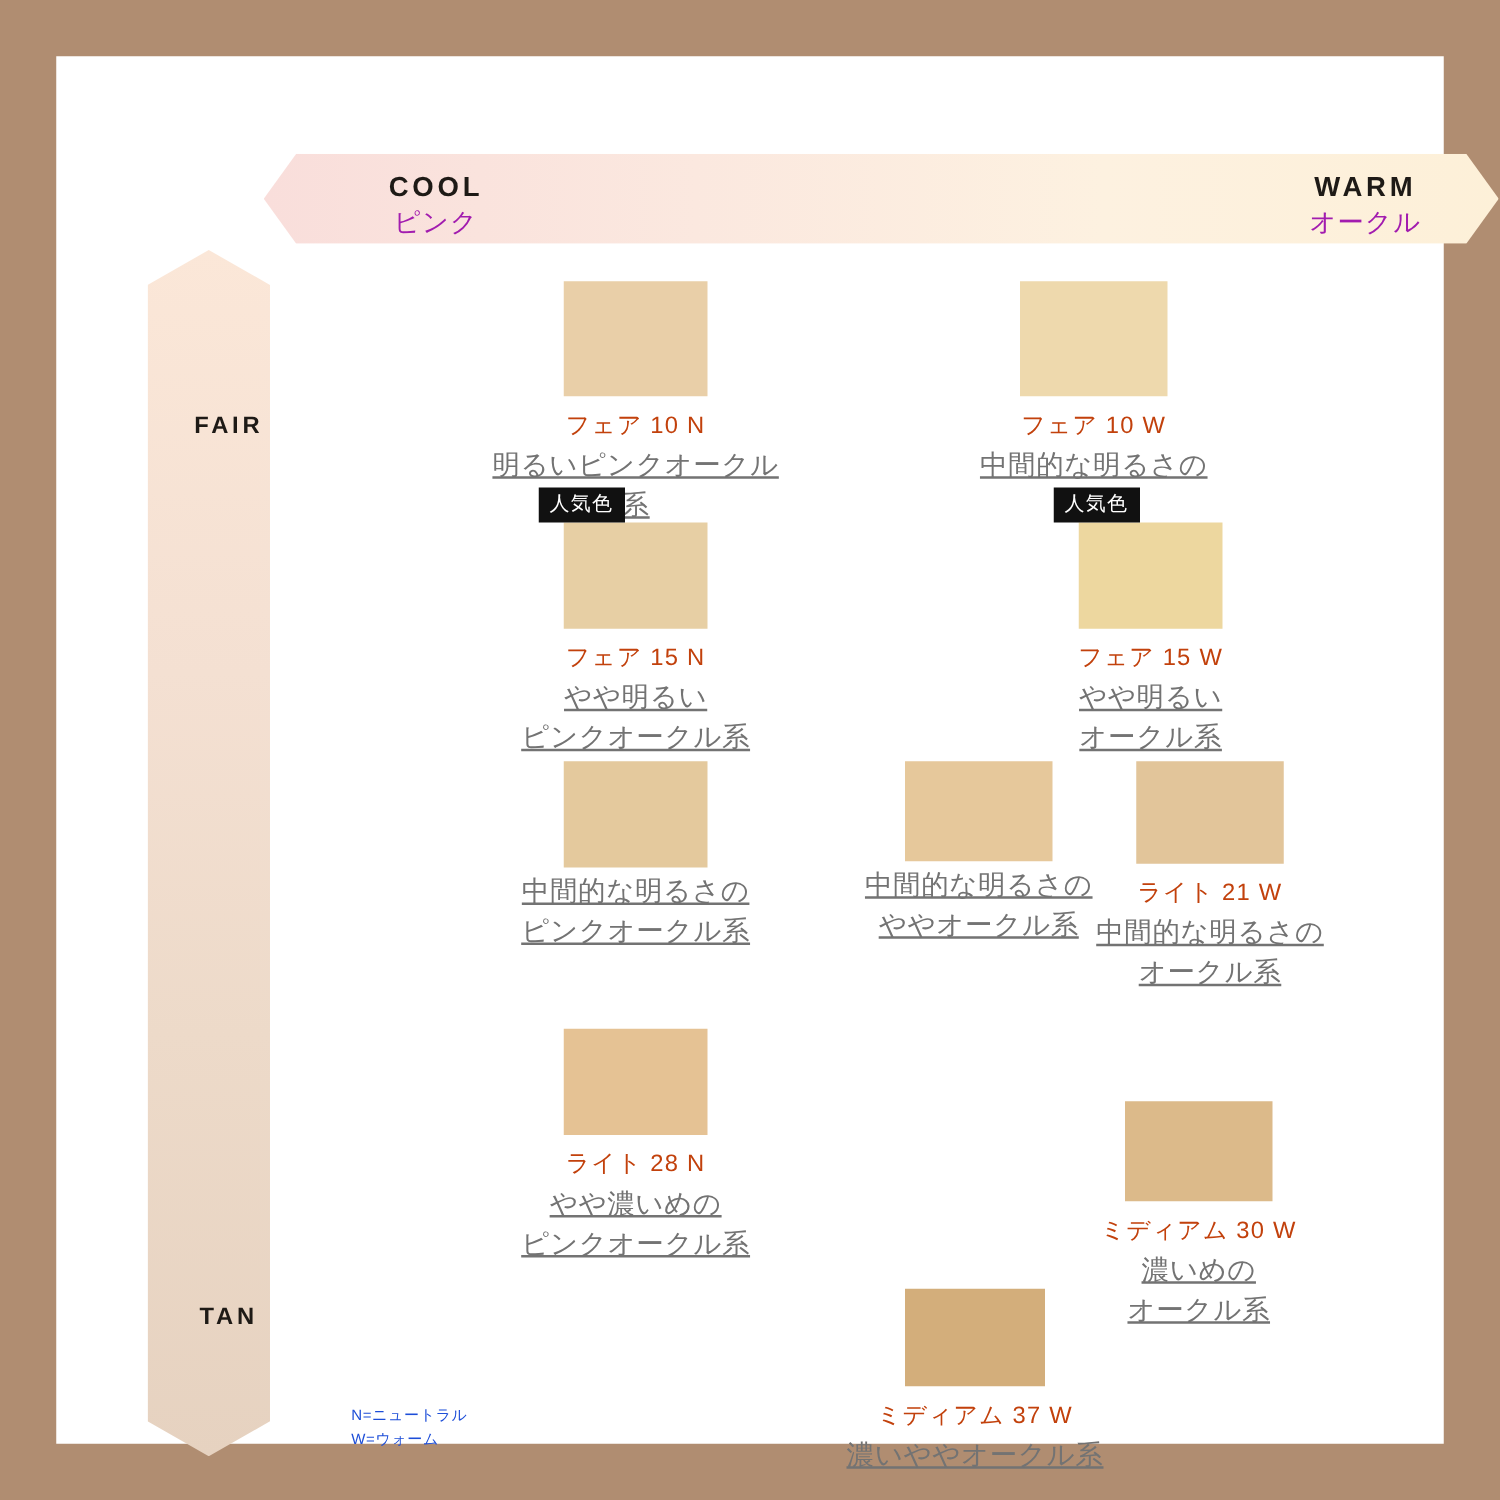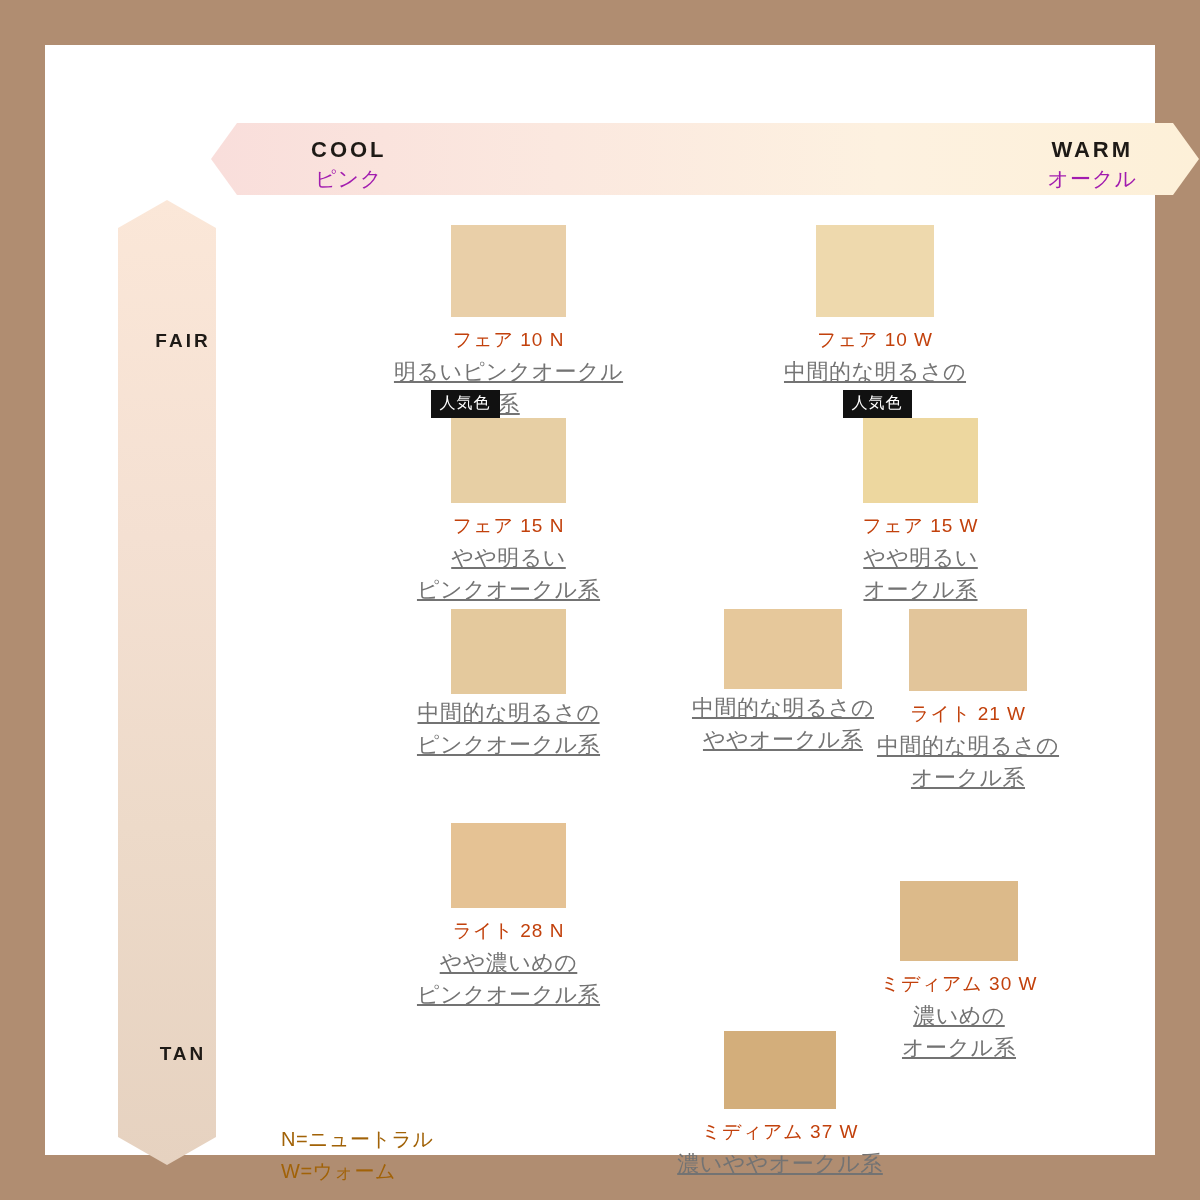--- a/index.html
+++ b/index.html
@@ -126,23 +126,23 @@
     letter-spacing: 0.5px;
     white-space: pre-line;
     text-decoration: underline;
   }
 
   
   .legend {
     position: absolute;
     left: 236px;
     top: 1078px;
-    font-size: 20px;
+    font-size: 12px;
     line-height: 1.6;
-    color: #a16207;
+    color: #1d4ed8;
     white-space: pre-line;
     letter-spacing: 0.5px;
   }
 </style>
 </head>
 <body>
 
 <div id="stage">
   <div class="card">
 

